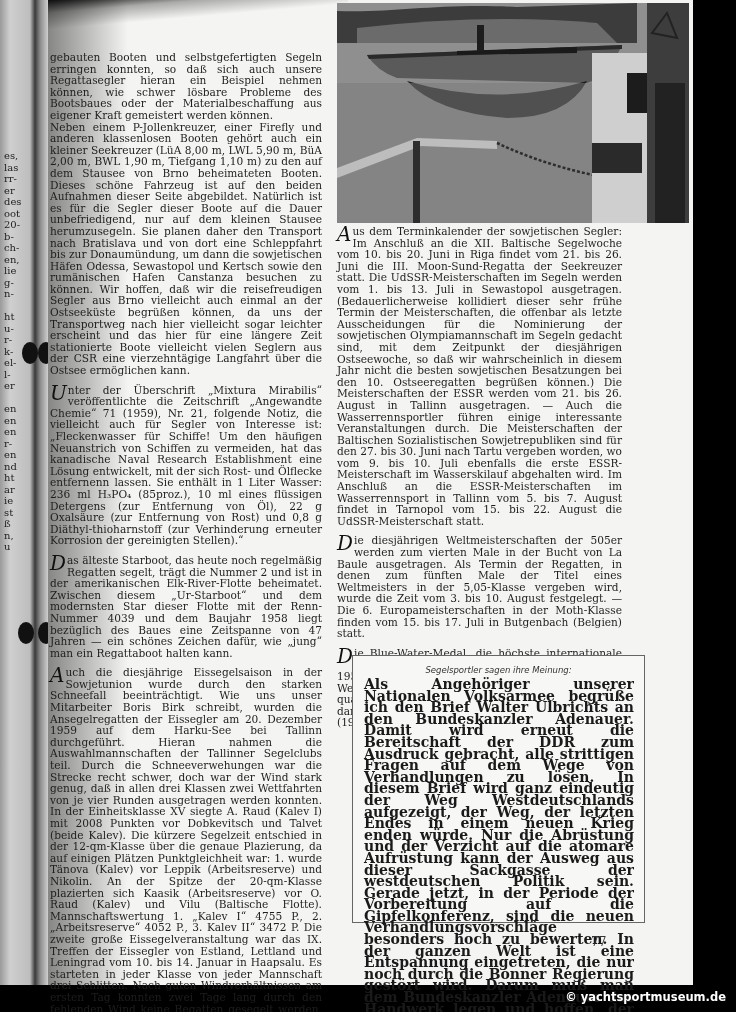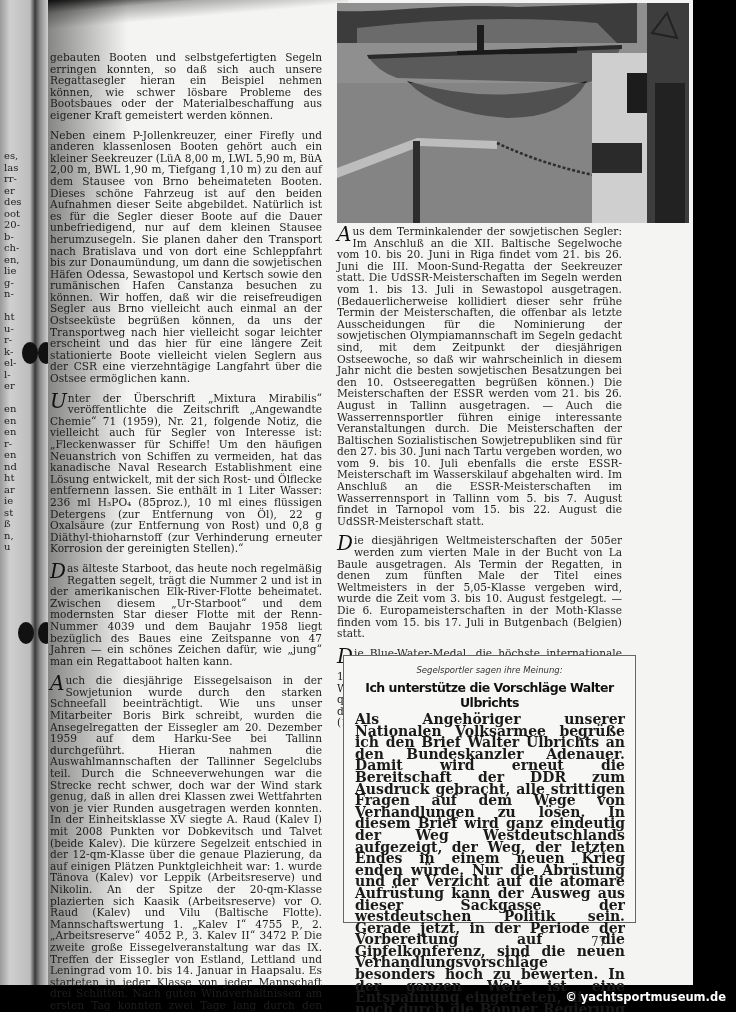--- a/index.html
+++ b/index.html
@@ -7,24 +7,24 @@
   .binding { position:absolute; left:0; top:0; width:50px; height:985px; background:linear-gradient(90deg,#9a9a9a 0%,#cfcfcf 20%,#bdbdbd 60%,#3a3a3a 70%,#8a8a8a 80%,#e0e0e0 100%); }
   .binding-text { position:absolute; left:4px; width:30px; font-size:10px; line-height:11.5px; color:#222; overflow:hidden; }
   .hole { position:absolute; width:16px; height:22px; border-radius:50%; background:#111; }
   .page { position:absolute; left:48px; top:0; width:645px; height:985px; background:#f4f4f2; }
   .page-shadow { position:absolute; left:48px; top:0; width:80px; height:985px; background:linear-gradient(90deg,rgba(0,0,0,0.45),rgba(0,0,0,0)); pointer-events:none; }
   .top-shadow { position:absolute; left:48px; top:0; width:300px; height:40px; background:linear-gradient(175deg,rgba(0,0,0,0.9) 0%,rgba(0,0,0,0.3) 20%,rgba(0,0,0,0) 45%); pointer-events:none; }
   .col { position:absolute; font-size:10.6px; line-height:11.6px; color:#1e1e1e; text-align:justify; hyphens:auto; }
   .col-left { left:50px; top:52px; width:272px; }
   .col-right { left:337px; top:226px; width:285px; }
   .para { margin:0 0 8px 0; }
-  .para.tight { margin-bottom:8px; }
+  .para.tight { margin-bottom:0; }
   .dropcap { font-family:"DejaVu Serif", serif; font-style:italic; font-size:20px; line-height:10px; float:left; margin-right:1px; margin-top:3px; color:#111; }
   .photo { position:absolute; left:337px; top:3px; width:352px; height:220px; overflow:hidden; background:#8d8d8d; }
-  .box { position:absolute; left:343px; top:655px; width:291px; height:266px; border:1px solid #666; background:#f7f7f5; }
+  .box { position:absolute; left:352px; top:655px; width:291px; height:266px; border:1px solid #666; background:#f7f7f5; }
   .box-kicker { text-align:center; font-family:"DejaVu Sans", sans-serif; font-style:italic; font-size:8.5px; color:#333; margin-top:9px; }
   .box-title { text-align:center; font-family:"DejaVu Sans", sans-serif; font-weight:bold; font-size:12.5px; letter-spacing:-0.5px; color:#111; margin-top:5px; }
   .box-body { margin:4px 10px 0 11px; font-family:"DejaVu Serif", serif; font-weight:bold; font-size:14px; line-height:11.6px; text-align:justify; color:#1a1a1a; }
   .box-sig1 { text-align:right; margin-right:52px; font-family:"DejaVu Serif", serif; font-weight:bold; font-size:10px; letter-spacing:2px; margin-top:2px; }
   .box-sig2 { text-align:right; margin-right:21px; font-family:"DejaVu Serif", serif; font-weight:bold; font-size:10px; }
   .page-number { position:absolute; left:591px; top:935px; font-size:12px; color:#333; }
   .watermark { position:absolute; right:10px; top:990px; font-family:"DejaVu Sans", sans-serif; font-weight:bold; font-size:11.5px; color:#fff;text-align:center; }
 </style>
 </head>
 <body>
@@ -109,21 +109,20 @@
 </div>
 
 <div class="col col-right">
   <p class="para"><span class="dropcap">A</span><span>us dem Terminkalender der sowjetischen Segler: Im Anschluß an die XII. Baltische Segelwoche vom 10. bis 20. Juni in Riga findet vom 21. bis 26. Juni die III. Moon-Sund-Regatta der Seekreuzer statt. Die UdSSR-Meisterschaften im Segeln werden vom 1. bis 13. Juli in Sewastopol ausgetragen. (Bedauerlicherweise kollidiert dieser sehr frühe Termin der Meisterschaften, die offenbar als letzte Ausscheidungen für die Nominierung der sowjetischen Olympiamannschaft im Segeln gedacht sind, mit dem Zeitpunkt der diesjährigen Ostseewoche, so daß wir wahrscheinlich in diesem Jahr nicht die besten sowjetischen Besatzungen bei den 10. Ostseeregatten begrüßen können.) Die Meisterschaften der ESSR werden vom 21. bis 26. August in Tallinn ausgetragen. — Auch die Wasserrennsportler führen einige interessante Veranstaltungen durch. Die Meisterschaften der Baltischen Sozialistischen Sowjetrepubliken sind für den 27. bis 30. Juni nach Tartu vergeben worden, wo vom 9. bis 10. Juli ebenfalls die erste ESSR-Meisterschaft im Wasserskilauf abgehalten wird. Im Anschluß an die ESSR-Meisterschaften im Wasserrennsport in Tallinn vom 5. bis 7. August findet in Tarnopol vom 15. bis 22. August die UdSSR-Meisterschaft statt.</span></p>
   <p class="para"><span class="dropcap">D</span><span>ie diesjährigen Weltmeisterschaften der 505er werden zum vierten Male in der Bucht von La Baule ausgetragen. Als Termin der Regatten, in denen zum fünften Male der Titel eines Weltmeisters in der 5,05-Klasse vergeben wird, wurde die Zeit vom 3. bis 10. August festgelegt. — Die 6. Europameisterschaften in der Moth-Klasse finden vom 15. bis 17. Juli in Butgenbach (Belgien) statt.</span></p>
   <p class="para"><span class="dropcap">D</span><span>ie Blue-Water-Medal, die höchste internationale Auszeichnung der Hochseesegler, wurde jetzt für 1958 dem Franzosen Marcel Bardiau für seine Weltumseglung an Bord des Seekreuzers „Les quatre vents“ (die vier Winde) verliehen. Er ist damit der zweite Franzose, der nach Alain Gerbault (1923) diese höchste Auszeichnung erhalten hat.</span></p>
 </div>
 
 <div class="box">
   <div class="box-kicker">Segelsportler sagen ihre Meinung:</div>
-  <div class="box-title">Ich unterstütze die Vorschläge Walter Ulbrichts</div>
   <div class="box-body">Als Angehöriger unserer Nationalen Volksarmee begrüße ich den Brief Walter Ulbrichts an den Bundeskanzler Adenauer. Damit wird erneut die Bereitschaft der DDR zum Ausdruck gebracht, alle strittigen Fragen auf dem Wege von Verhandlungen zu lösen. In diesem Brief wird ganz eindeutig der Weg Westdeutschlands aufgezeigt, der Weg, der letzten Endes in einem neuen Krieg enden würde. Nur die Abrüstung und der Verzicht auf die atomare Aufrüstung kann der Ausweg aus dieser Sackgasse der westdeutschen Politik sein. Gerade jetzt, in der Periode der Vorbereitung auf die Gipfelkonferenz, sind die neuen Verhandlungsvorschläge besonders hoch zu bewerten. In der ganzen Welt ist eine Entspannung eingetreten, die nur noch durch die Bonner Regierung gestört wird. Darum muß man dem Bundeskanzler Adenauer das Handwerk legen und hoffen, der ganzen Welt den Frieden zu erhalten.</div>
   <div class="box-sig1">Karl Dally</div>
   <div class="box-sig2">ASK Vorwärts Rostock</div>
 </div>
 
 <div class="page-number">77</div>
 
 <div class="watermark">© yachtsportmuseum.de</div>
 
 </body></html>

